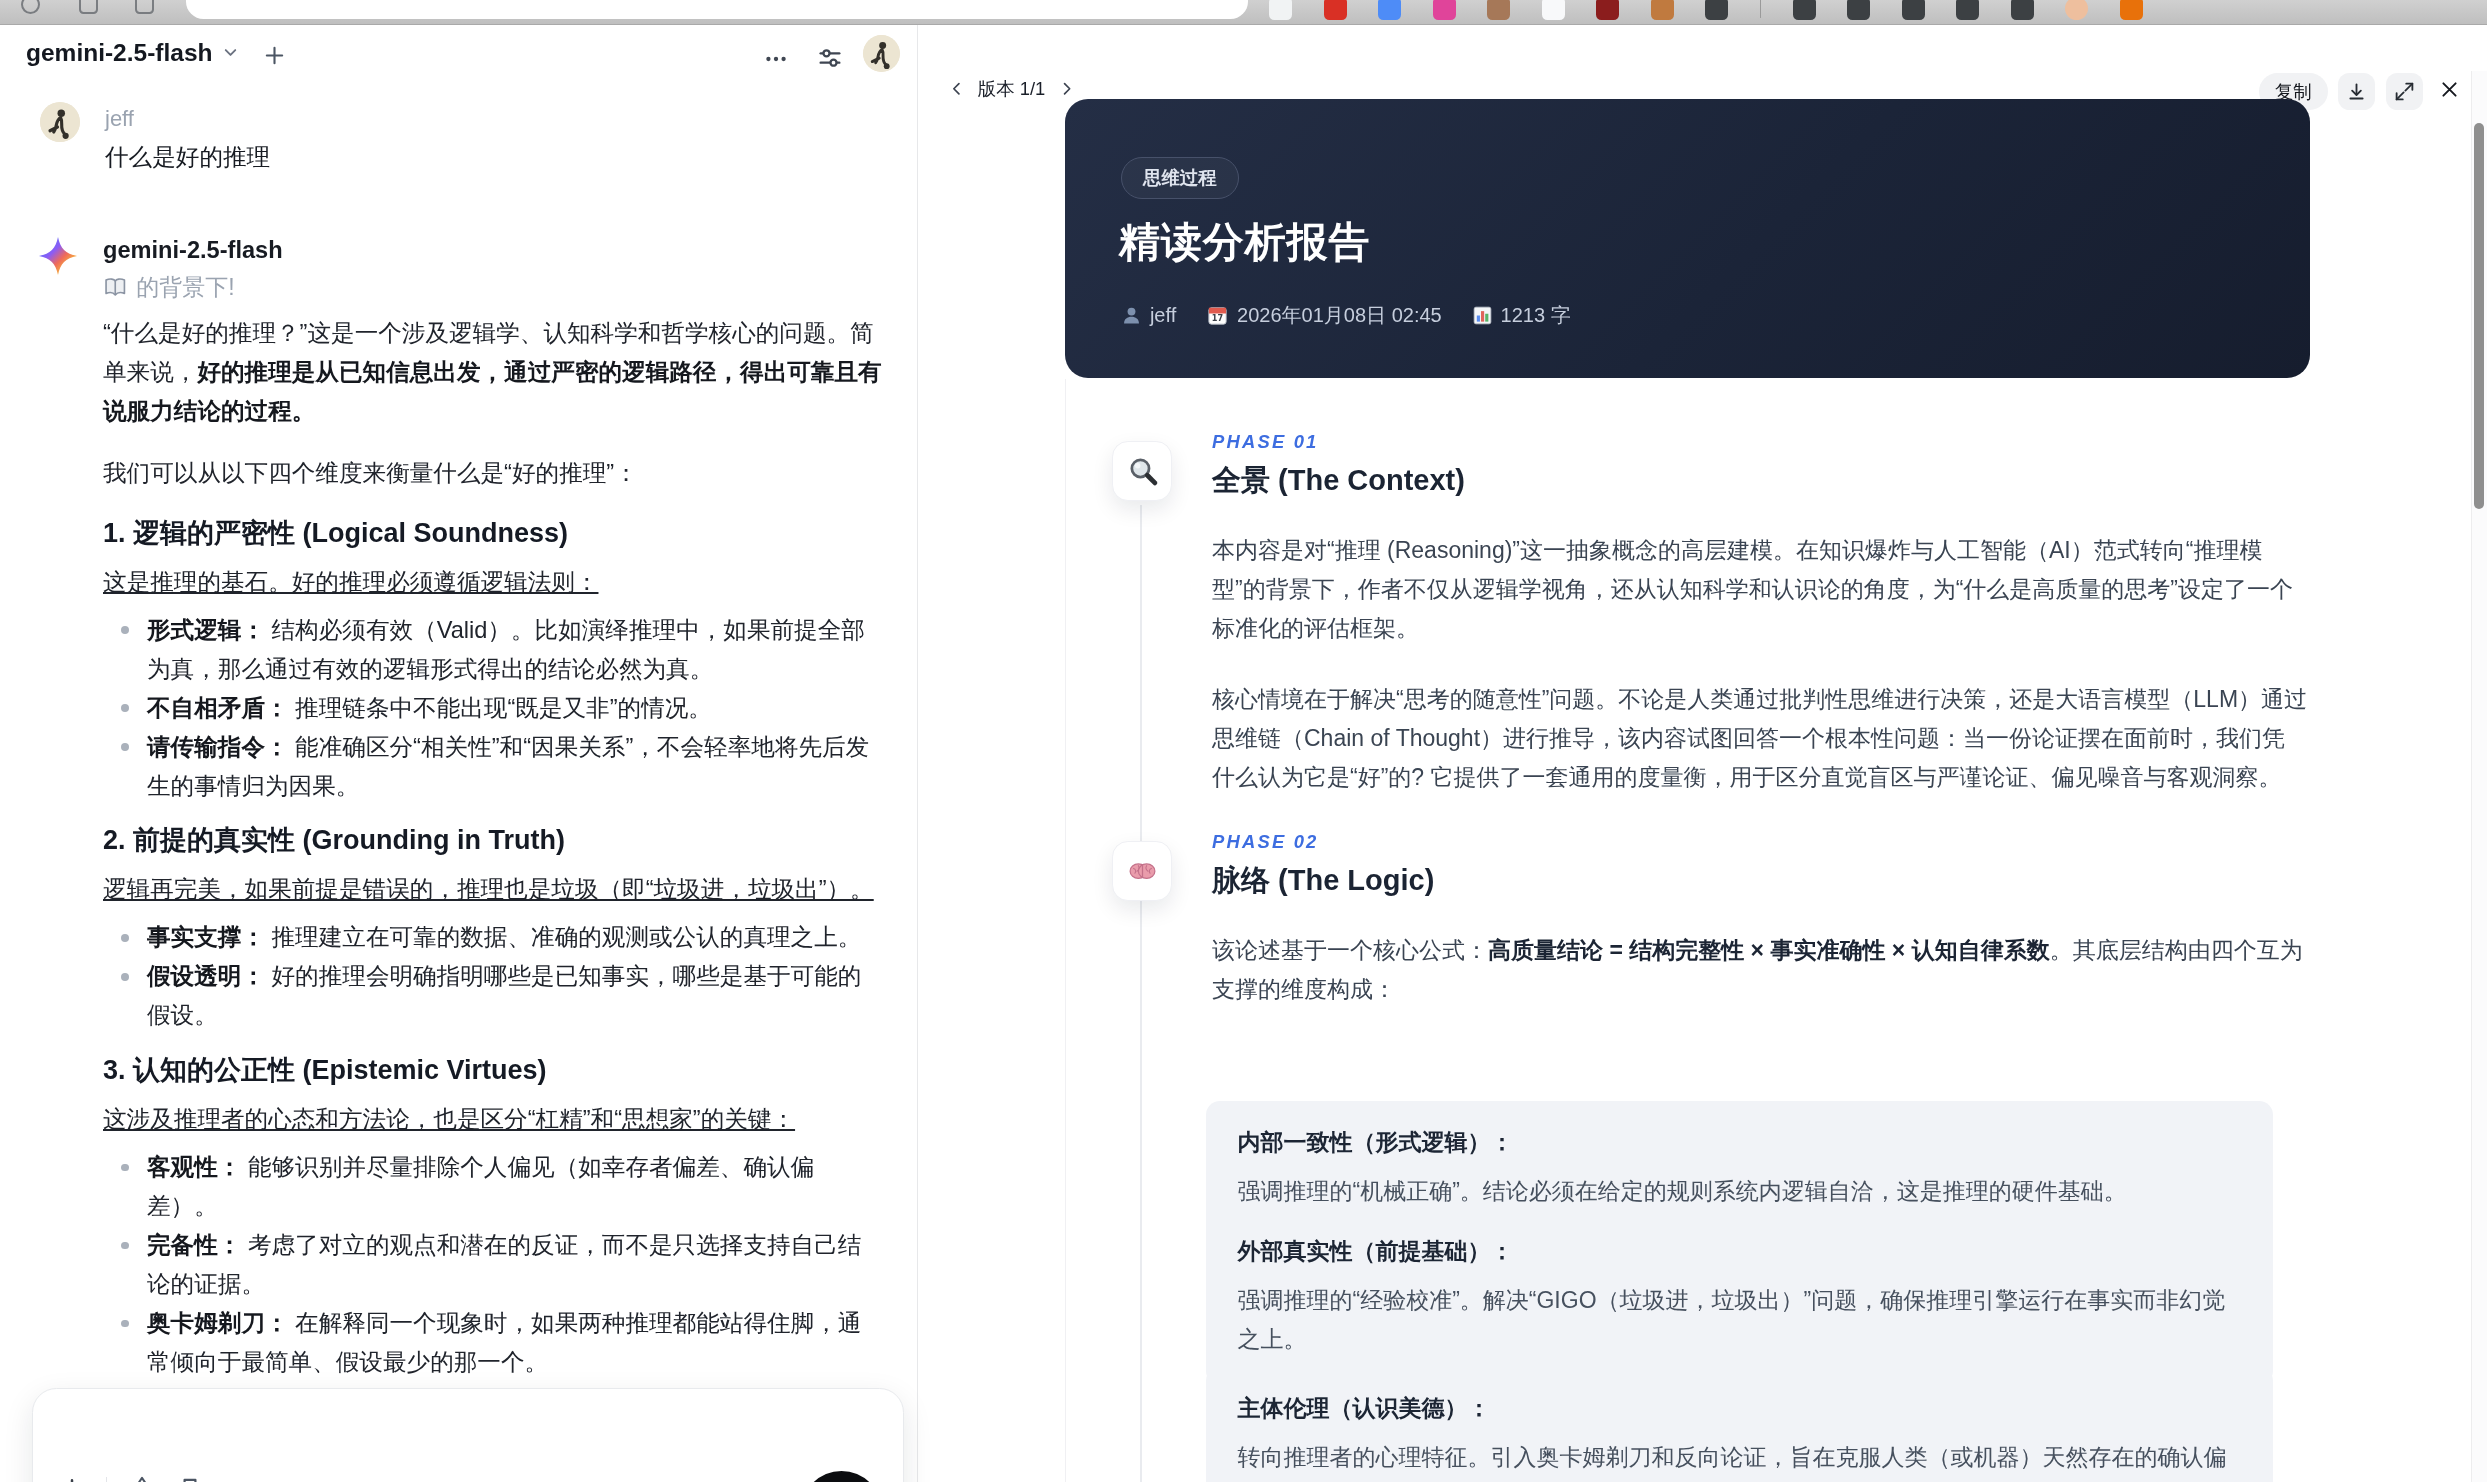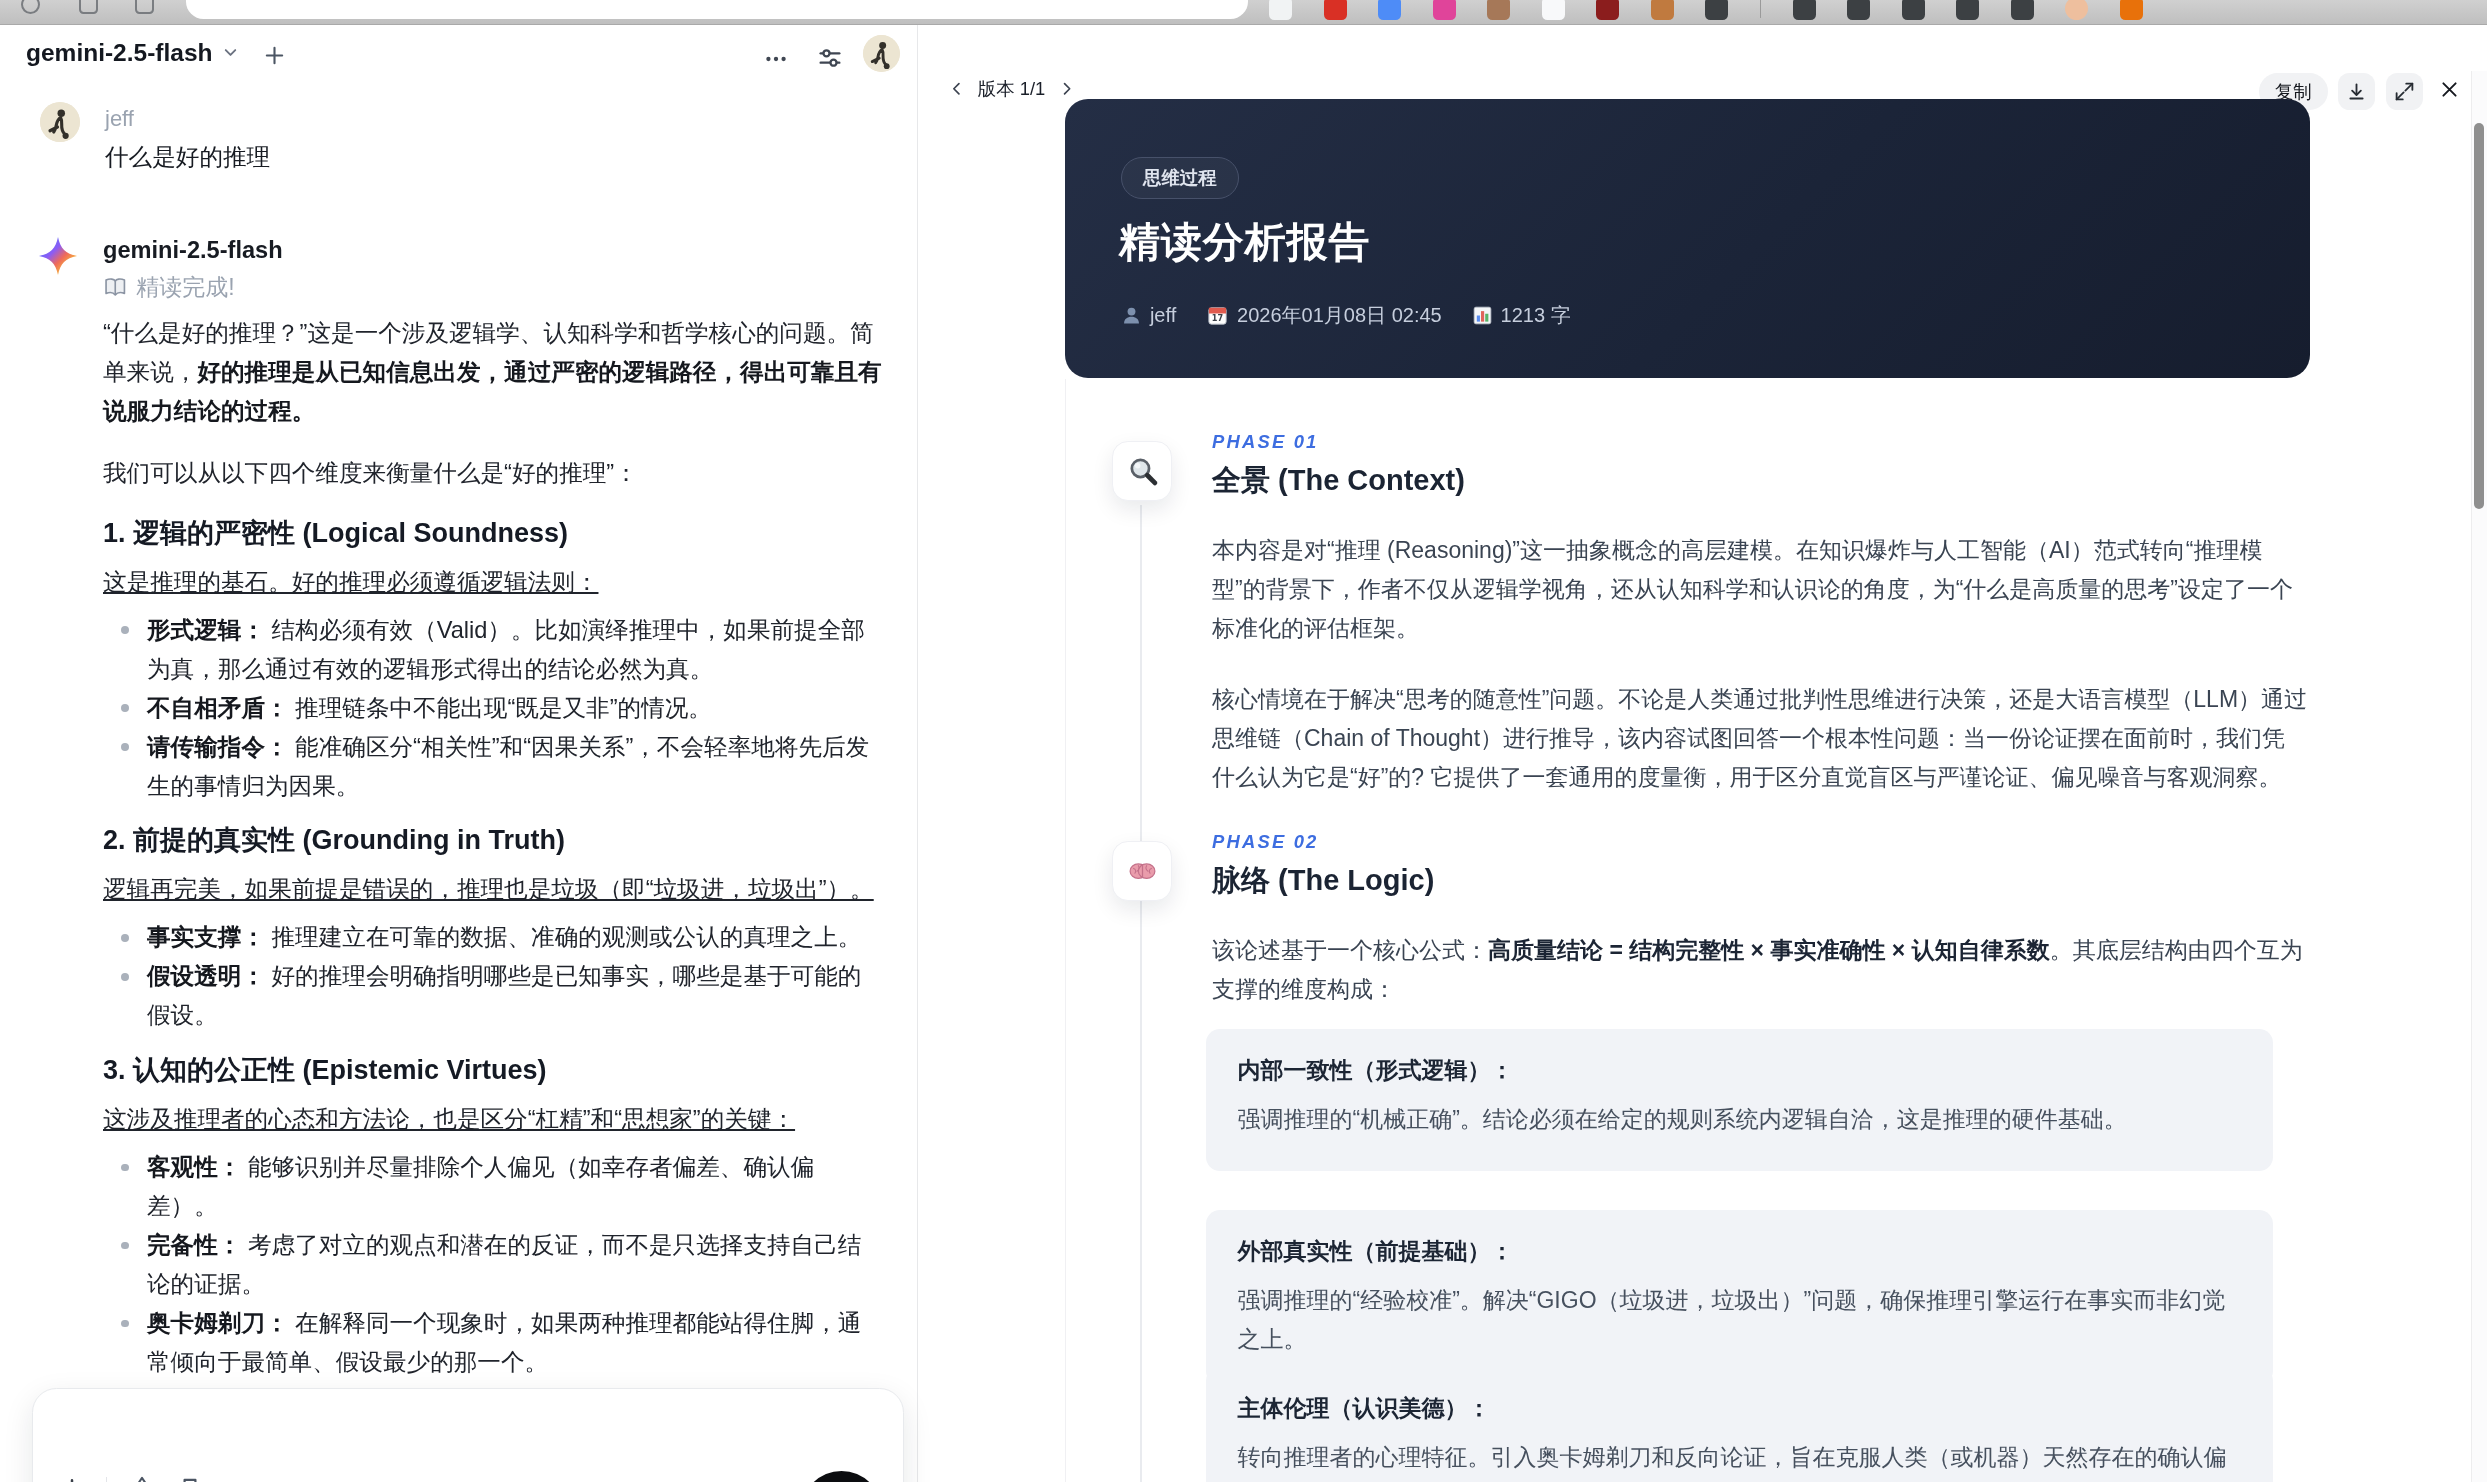--- a/index.html
+++ b/index.html
@@ -200,21 +200,21 @@
       </svg>
     </div>
     <div class="ai-name">gemini-2.5-flash</div>
     <div class="ai-status">
       <span>
         <svg width="24.5" height="24.5" viewBox="0 0 24 24">
             <path d="M3 5 C7 3 11 4 12 6 C13 4 17 3 21 5 V18 C17 16.5 13.5 17.5 12 19.5 C10.5 17.5 7 16.5 3 18 Z" fill="#eef0f3" stroke="#8b94a3" stroke-width="1.6" stroke-linejoin="round"></path>
             <path d="M12 6v13" stroke="#8b94a3" stroke-width="1.6"></path>
           </svg>
       </span>
-      <span>精读完成!</span>
+      <span>的背景下!</span>
     </div>
 
     <div class="ai-body">
       <p><span>“什么是好的推理？”这是一个涉及逻辑学、认知科学和哲学核心的问题。简单来说，</span><strong>好的推理是从已知信息出发，通过严密的逻辑路径，得出可靠且有说服力结论的过程。</strong></p>
       <p>我们可以从以下四个维度来衡量什么是“好的推理”：</p>
 
       <h3>1. 逻辑的严密性 (Logical Soundness)</h3>
       <p class="lead">这是推理的基石。好的推理必须遵循逻辑法则：</p>
       <ul>
         <li><strong>形式逻辑：</strong><span> 结构必须有效（Valid）。比如演绎推理中，如果前提全部为真，那么通过有效的逻辑形式得出的结论必然为真。</span></li>
@@ -385,21 +385,21 @@
           <path d="M11 21c3 1 4 4 2 7 M18 17c2 3 1 6-2 8 M30 17c-2 3-1 6 2 8 M37 21c-3 1-4 4-2 7" fill="none" stroke="#c4718a" stroke-width="1.6" stroke-linecap="round"></path>
         </svg>
       </span>
     </div>
     <div class="phase-text" style="top:806px;">
       <div class="phase-label">PHASE 02</div>
       <div class="phase-title">脉络 (The Logic)</div>
       <p><span>该论述基于一个核心公式：</span><strong>高质量结论 = 结构完整性 × 事实准确性 × 认知自律系数</strong><span>。其底层结构由四个互为支撑的维度构成：</span></p>
     </div>
 
-    <div class="logic-card" style="top:1004px;min-height:142px;">
+    <div class="logic-card" style="top:1076px;min-height:142px;">
       <div class="lc-title">内部一致性（形式逻辑）：</div>
       <div class="lc-body">强调推理的“机械正确”。结论必须在给定的规则系统内逻辑自洽，这是推理的硬件基础。</div>
     </div>
     <div class="logic-card" style="top:1185px;min-height:144px;">
       <div class="lc-title">外部真实性（前提基础）：</div>
       <div class="lc-body">强调推理的“经验校准”。解决“GIGO（垃圾进，垃圾出）”问题，确保推理引擎运行在事实而非幻觉之上。</div>
     </div>
     <div class="logic-card" style="top:1342px;min-height:175px;">
       <div class="lc-title">主体伦理（认识美德）：</div>
       <div class="lc-body">转向推理者的心理特征。引入奥卡姆剃刀和反向论证，旨在克服人类（或机器）天然存在的确认偏差（Confirmation Bias）</div>

